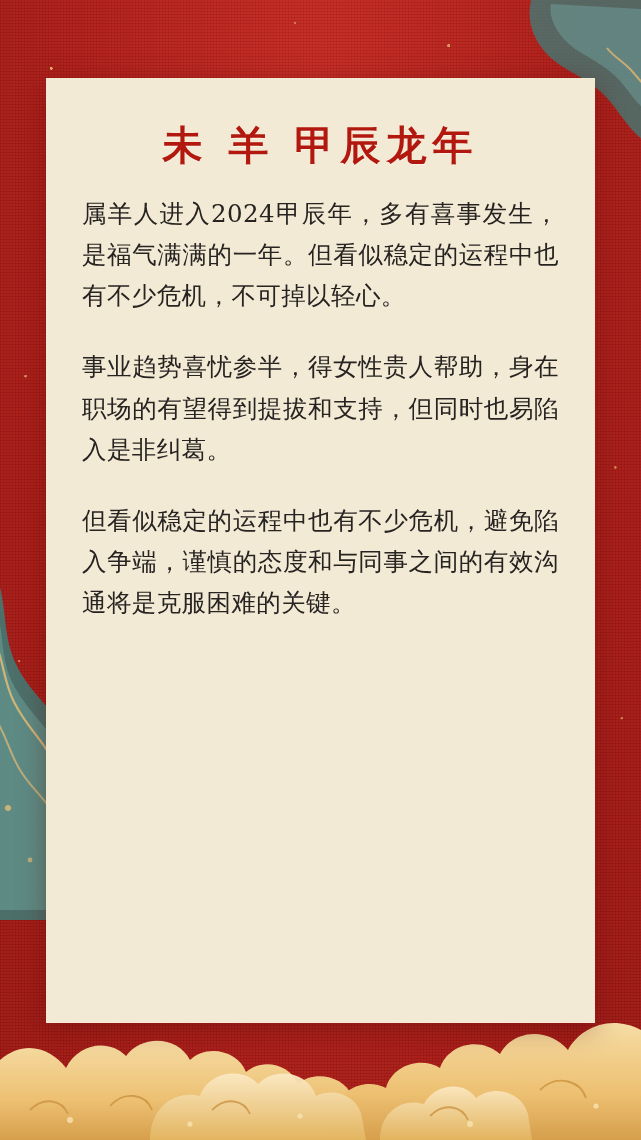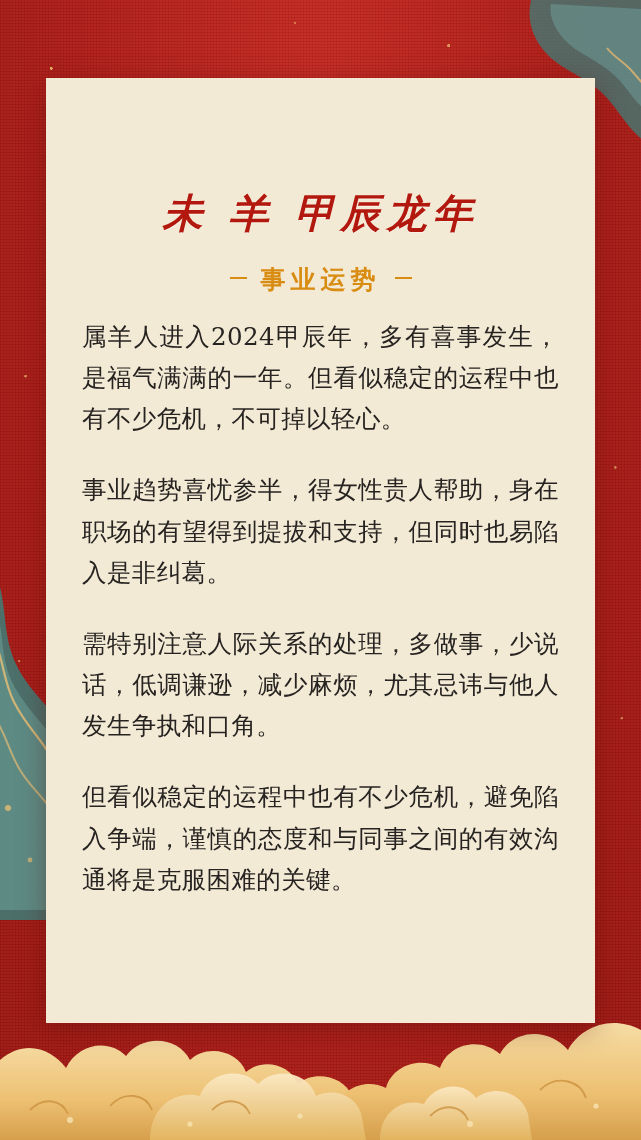--- a/index.html
+++ b/index.html
@@ -96,30 +96,29 @@
     overflow: hidden;
   }
   .card-inner {
     position: absolute;
     inset: 0;
     padding: 0 32px;
     box-sizing: border-box;
   }
 
   .title {
-    margin: 12px;
-    padding-top: 96px;
+    margin: 0;
+    padding-top: 40px;
     text-align: center;
     color: #b3180f;
     font-size: 40px;
     font-weight: bold;
     letter-spacing: 6px;
     font-family: "DejaVu Serif", "Liberation Serif", serif;
     text-shadow: 0 1px 0 rgba(255,255,255,0.4);
-    font-style: italic;
   }
 
   .subtitle-row {
     margin: 22px 0 0 0;
     text-align: center;
     color: #d98c12;
     font-size: 25px;
     font-weight: bold;
     letter-spacing: 5px;
     font-family: "DejaVu Serif", "Liberation Serif", serif;
@@ -206,28 +205,22 @@
       <circle cx="470" cy="214" r="3"></circle>
       <circle cx="596" cy="196" r="2.6"></circle>
     </g>
   </svg>
 
   <div class="card">
     <div class="card-inner">
 
       <h1 class="title">未 羊 甲辰龙年</h1>
 
-      <div class="subtitle-row">
-        <span class="dash"></span>
-        <span>事业运势</span>
-        <span class="dash"></span>
-      </div>
 
       <div class="body">
         <p>属羊人进入2024甲辰年，多有喜事发生，是福气满满的一年。但看似稳定的运程中也有不少危机，不可掉以轻心。</p>
         <p>事业趋势喜忧参半，得女性贵人帮助，身在职场的有望得到提拔和支持，但同时也易陷入是非纠葛。</p>
-        <p>需特别注意人际关系的处理，多做事，少说话，低调谦逊，减少麻烦，尤其忌讳与他人发生争执和口角。</p>
         <p>但看似稳定的运程中也有不少危机，避免陷入争端，谨慎的态度和与同事之间的有效沟通将是克服困难的关键。</p>
       </div>
 
     </div>
   </div>
 </div>
 
 </body></html>

